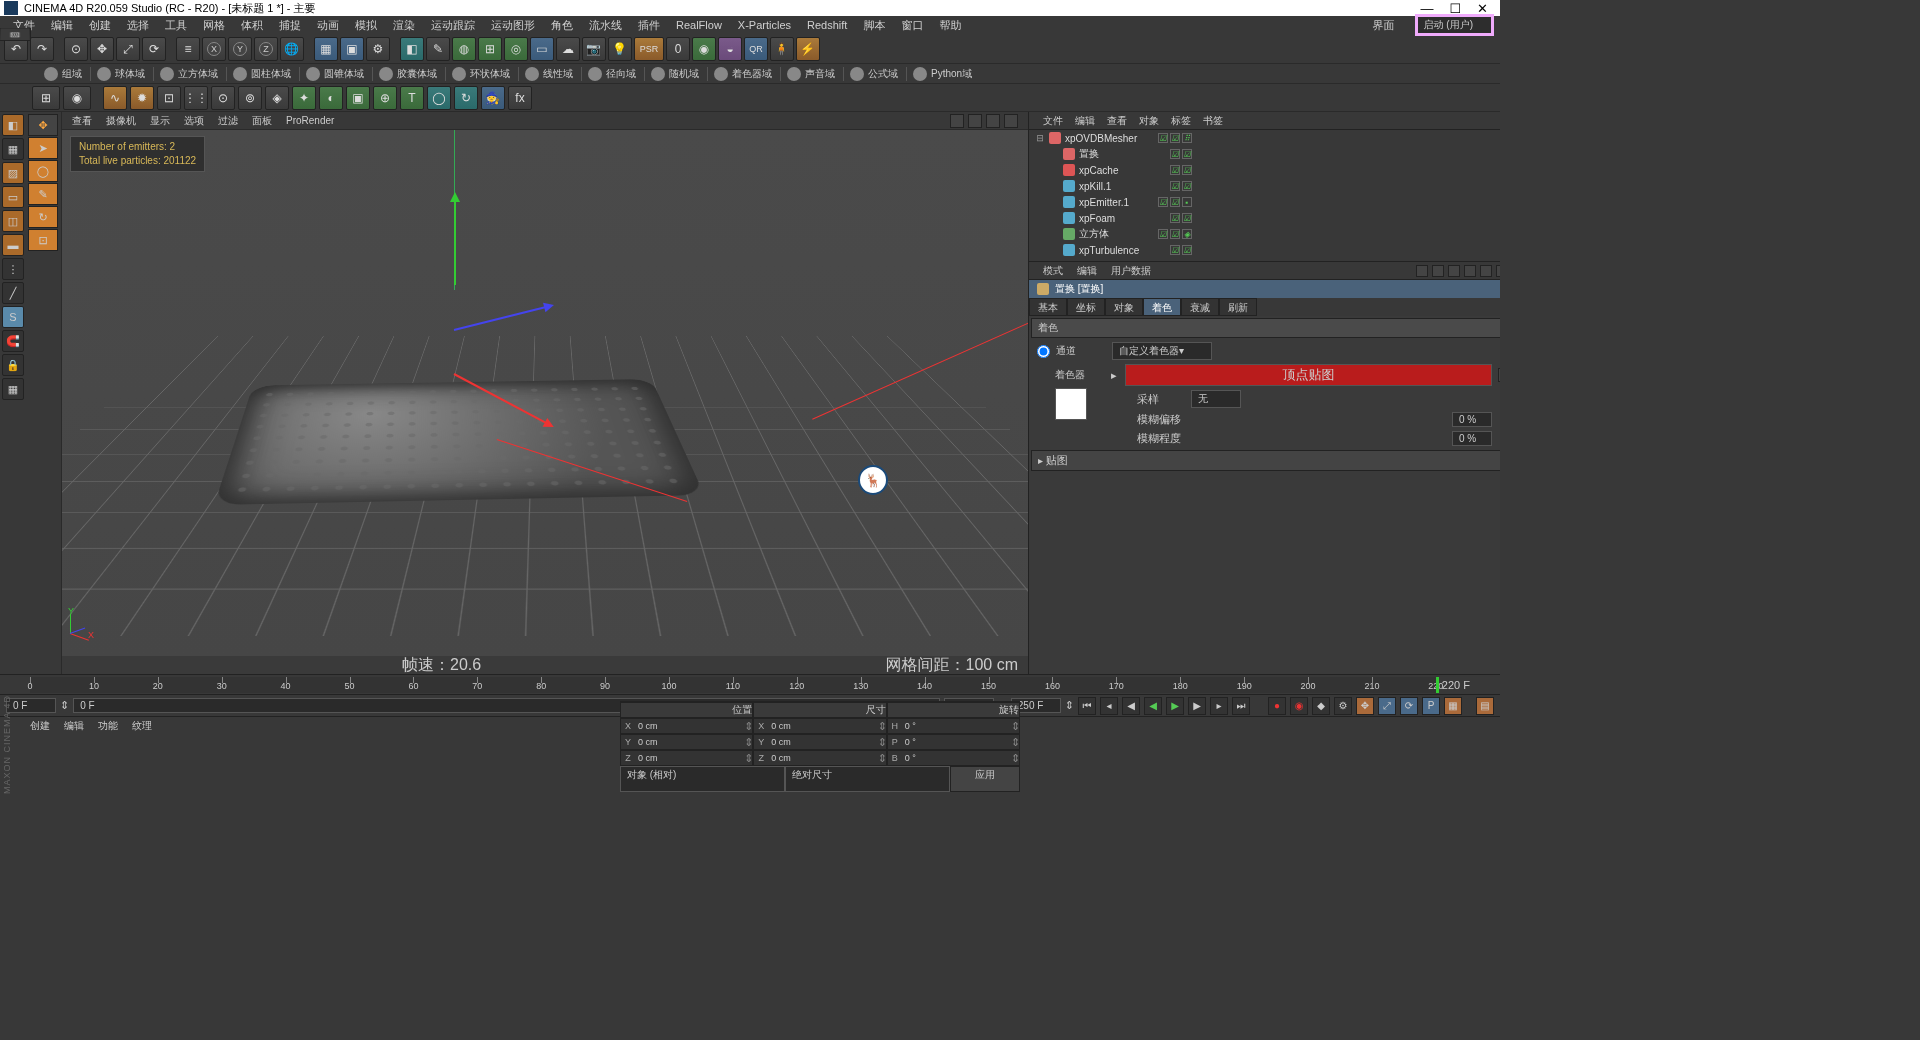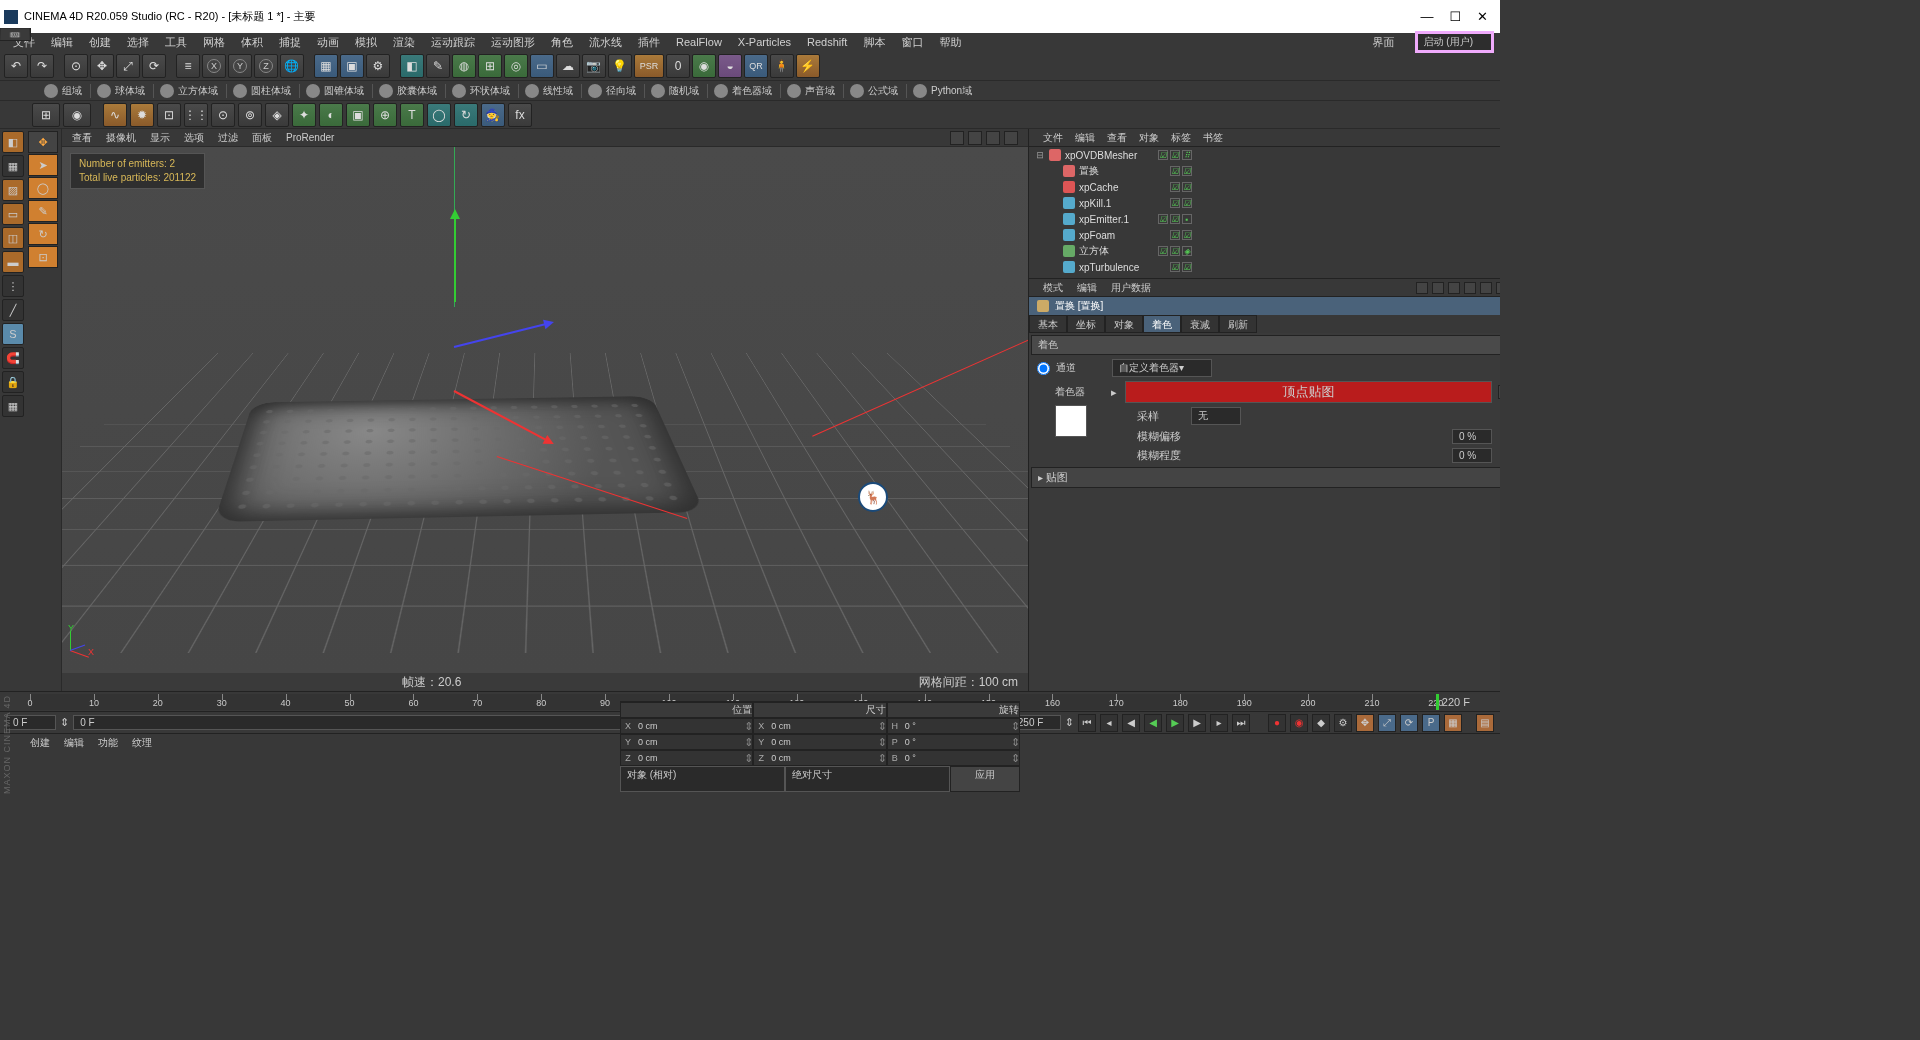--- a/index.html
+++ b/index.html
@@ -1,17 +1,17 @@
 <!DOCTYPE html>
 <html><head>
 <meta charset="utf-8">
 <style>
 *{margin:0;padding:0;box-sizing:border-box;font-family:"Microsoft YaHei",Arial,sans-serif;font-size:11px;color:#ccc;user-select:none}
 body{background:#383838;width:1500px;height:812px;overflow:hidden;position:relative}
-.titlebar{height:33px;background:#fff;display:flex;align-items:center;padding:0 4px;color:#000}
+.titlebar{height:16px;background:#fff;display:flex;align-items:center;padding:0 4px;color:#000}
 .titlebar .icon{width:14px;height:14px;background:#1a3a5c;margin-right:6px}
 .titlebar .title{flex:1;color:#000;font-size:11px}
 .titlebar .wbtns{display:flex;gap:16px;padding-right:8px}
 .titlebar .wbtns span{color:#000;font-size:13px;cursor:pointer}
 .menubar{height:18px;background:#383838;display:flex;align-items:center;padding:0 6px;gap:2px}
 .menubar .mi{padding:1px 7px;color:#d0d0d0;cursor:pointer}
 .menubar .right{margin-left:auto;display:flex;align-items:center;gap:20px}
 .menubar .right .drop{background:#2d2d2d;border:3px solid #f0abfc;padding:1px 18px 1px 6px;font-size:10px}
 .toolbar1{height:30px;background:#383838;display:flex;align-items:center;padding:0 4px;gap:2px;border-bottom:1px solid #2a2a2a}
 .tbtn{width:24px;height:24px;background:linear-gradient(#4a4a4a,#3a3a3a);border:1px solid #222;border-radius:2px;display:flex;align-items:center;justify-content:center;cursor:pointer;font-size:12px;color:#ddd}
@@ -59,21 +59,21 @@
 .meshobj:before{content:"";position:absolute;inset:10px;background-image:radial-gradient(circle,#6a6a6a 3px,transparent 4px);background-size:22px 22px;border-radius:14px;opacity:.55}
 .axisw{position:absolute;bottom:22px;left:8px}
 .axisw .y{position:absolute;width:1px;height:20px;background:#3c3;bottom:0}
 .axisw .x{position:absolute;width:20px;height:1px;background:#e33;bottom:0;transform:rotate(20deg);transform-origin:left}
 .axisw .z{position:absolute;width:16px;height:1px;background:#44e;bottom:0;transform:rotate(-20deg);transform-origin:left}
 .axisw .ly{position:absolute;color:#3c3;font-size:9px;top:-28px;left:-2px}
 .axisw .lx{position:absolute;color:#e33;font-size:9px;left:18px;top:-4px}
 .watermark{position:absolute;right:140px;top:335px;width:30px;height:30px;border:2px solid #1a4a7a;border-radius:50%;background:#fff;display:flex;align-items:center;justify-content:center;font-size:13px}
 .arrowred{position:absolute;border-top:1px solid #e33;width:200px;transform:rotate(18deg)}
 .vfooter{position:absolute;bottom:0;left:0;right:0;height:18px;background:#3a3a3a;display:flex;align-items:center;padding:0 10px}
-.vfooter span{font-size:12px;color:#ccc}
+.vfooter span{font-size:16px;color:#ccc}
 .vfooter .r{margin-left:auto}
 .rightpane{width:472px;background:#383838;display:flex}
 .rpinner{flex:1;display:flex;flex-direction:column;border-left:1px solid #222}
 .rptabs{height:18px;background:#383838;display:flex;align-items:center;gap:12px;padding:0 14px;border-bottom:1px solid #222}
 .rptabs span{font-size:10px;cursor:pointer}
 .tree{height:132px;background:#383838;overflow:auto;border-bottom:1px solid #222;position:relative}
 .tree .row{height:16px;display:flex;align-items:center;padding-left:6px;gap:4px}
 .tree .row .ind{width:10px;text-align:center;color:#999;font-size:9px}
 .tree .row .oicon{width:12px;height:12px;background:#d66;border-radius:2px}
 .tree .row .oicon.green{background:#6a6}

